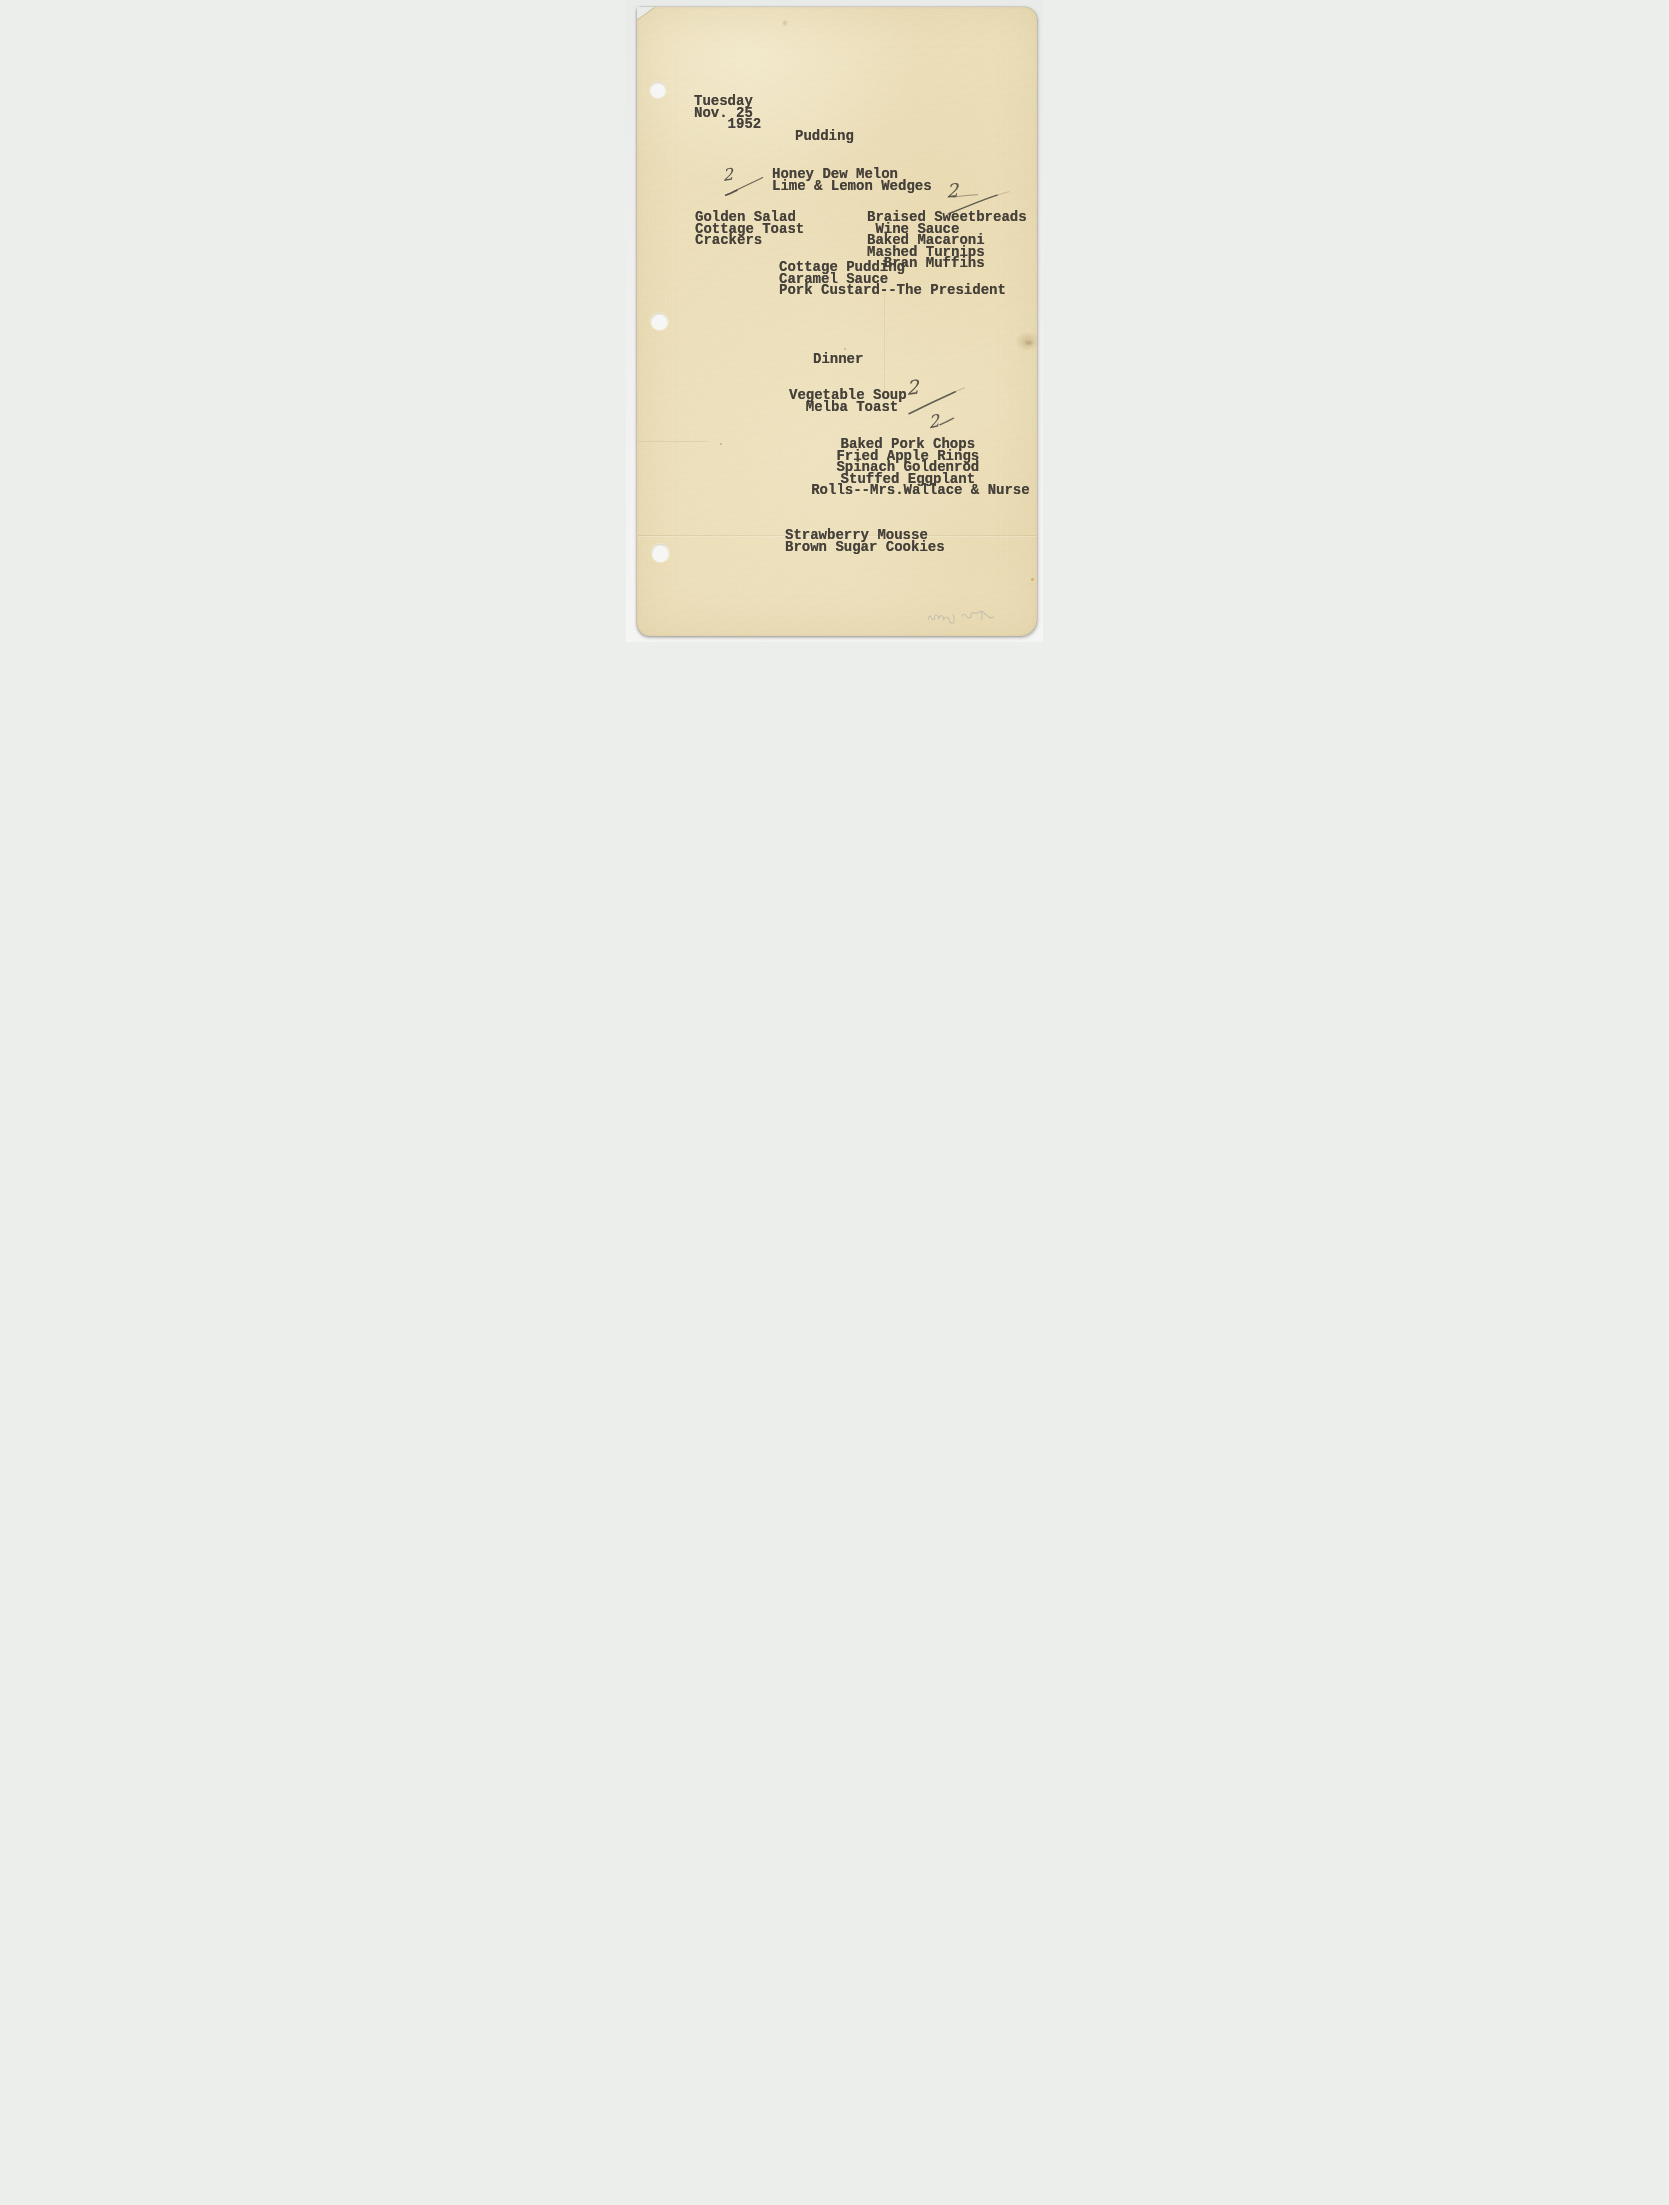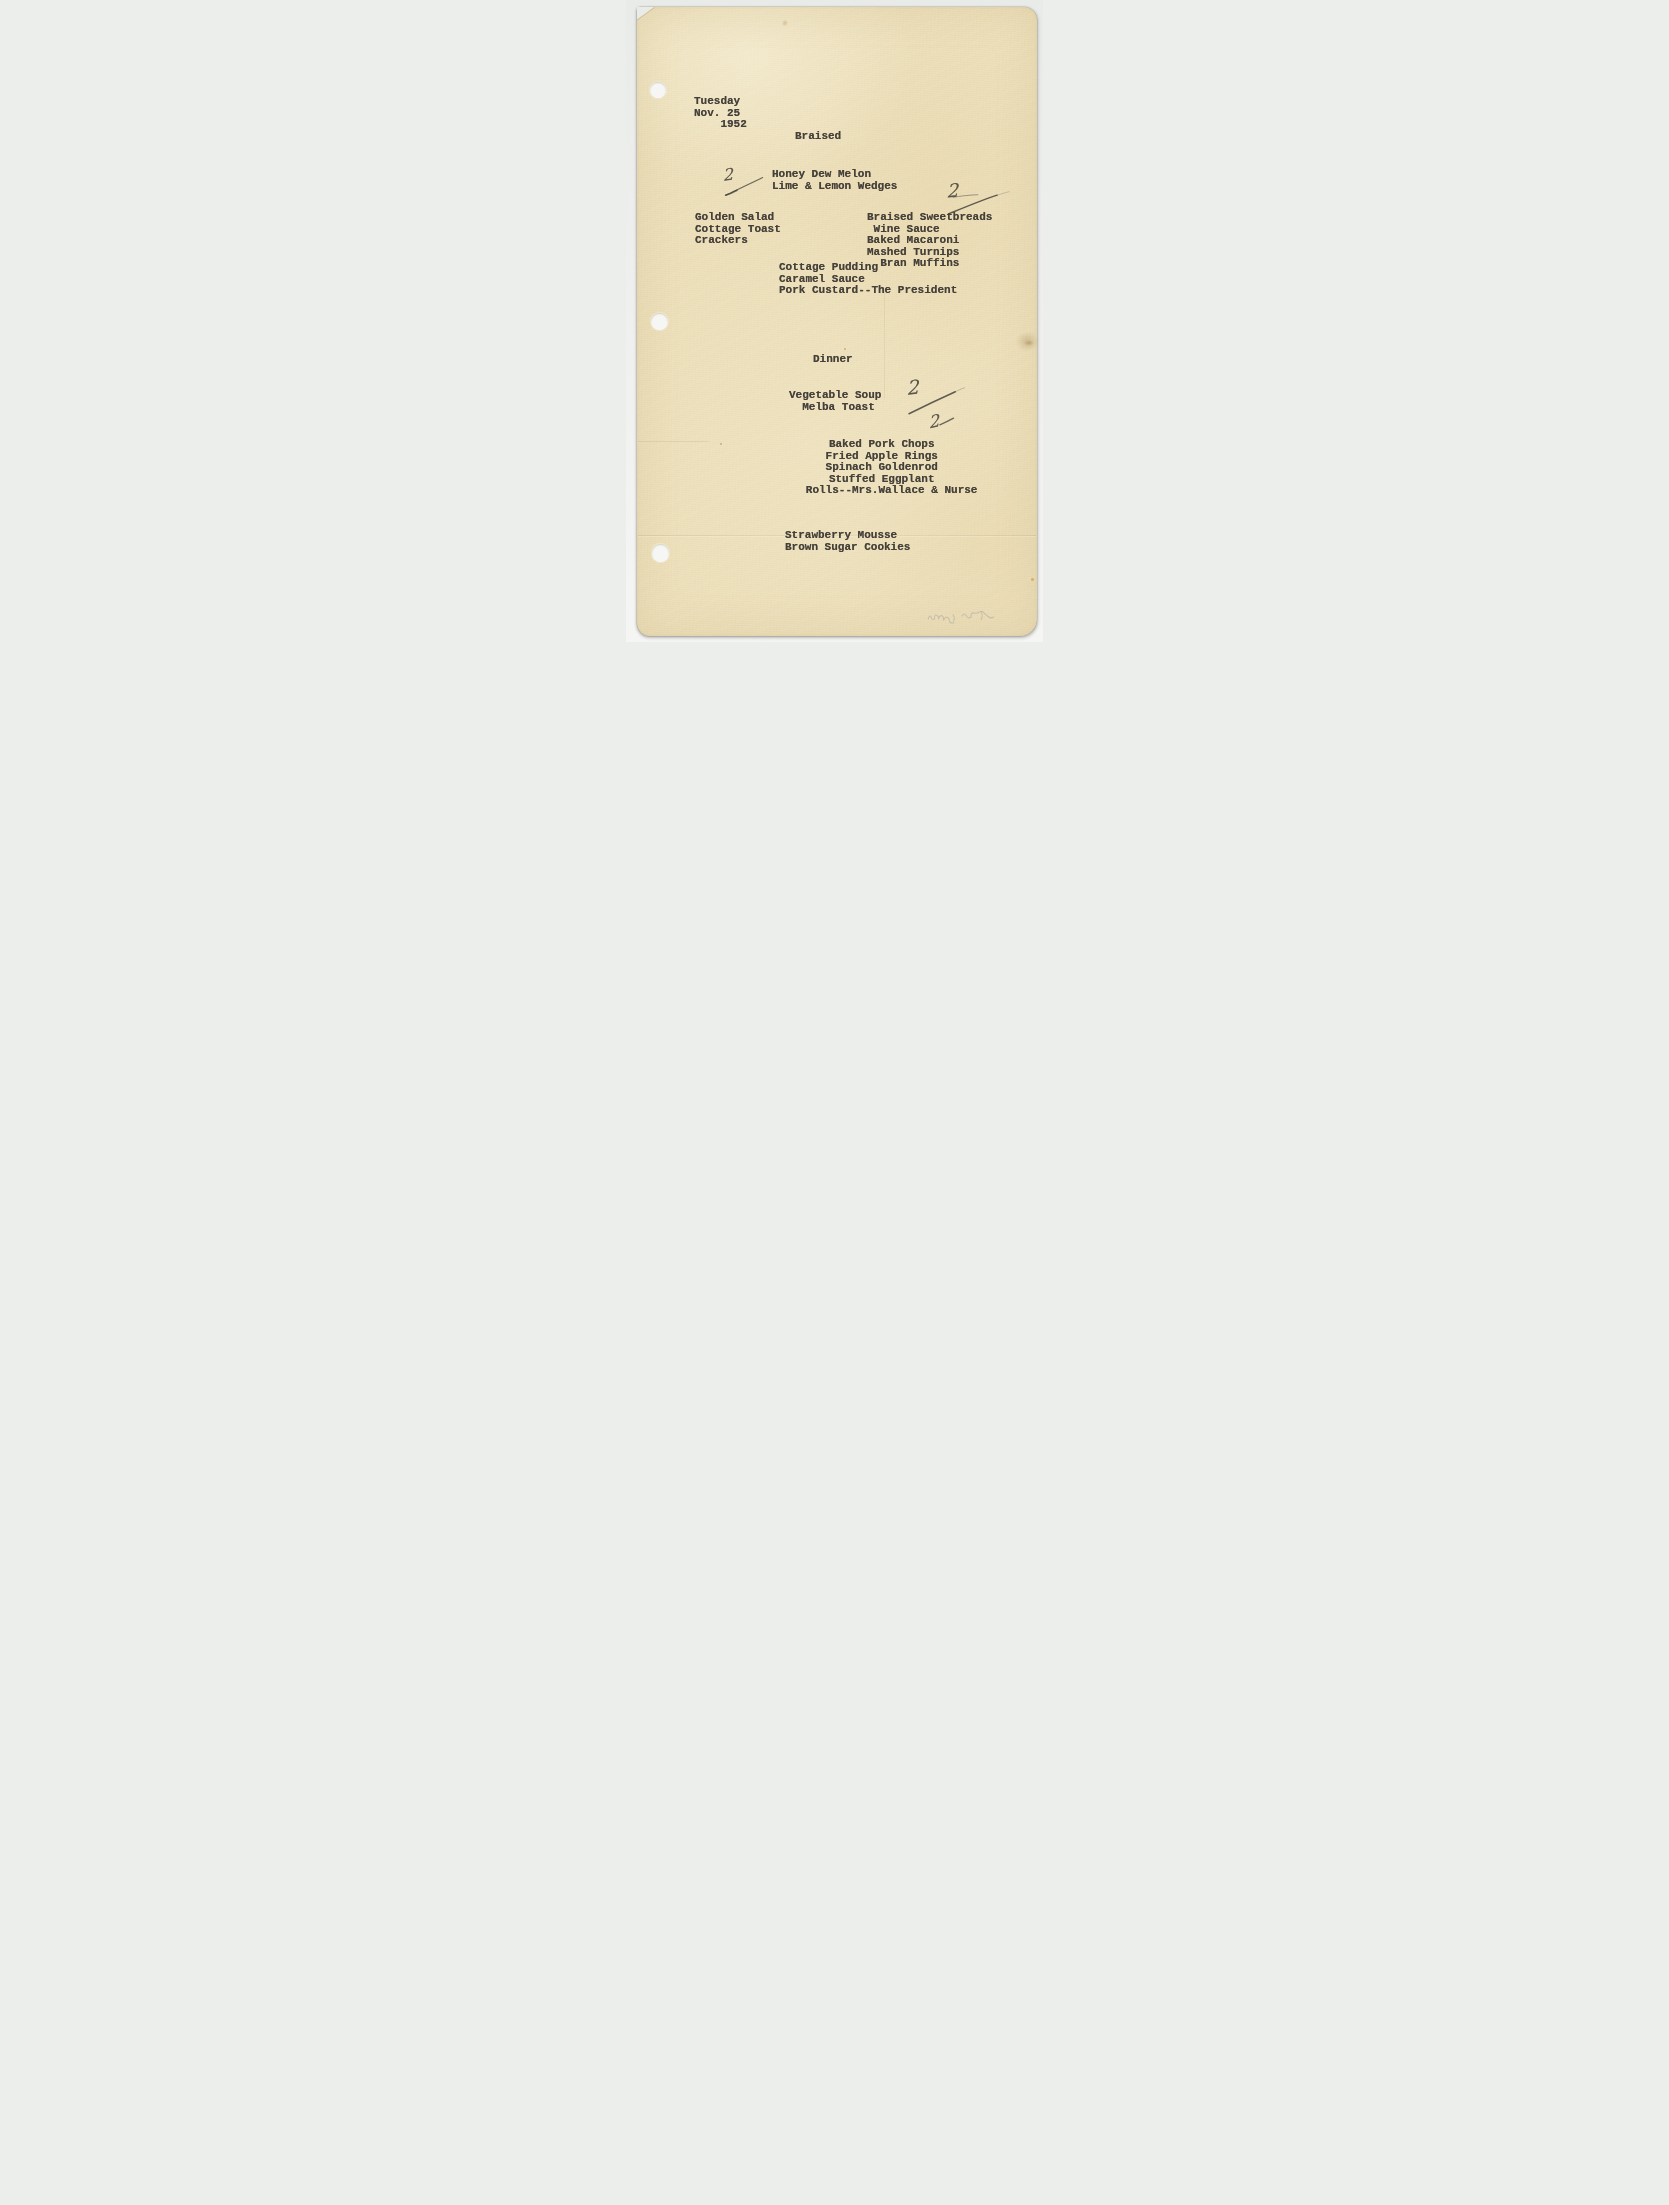--- a/index.html
+++ b/index.html
@@ -50,21 +50,21 @@
       inset 0 0.9px 1.3px rgba(140,128,96,.30),
       inset 0 -0.4px 0.9px rgba(255,255,255,.8),
       0 0 0 1.3px rgba(243,235,207,.55),
       0 0 2.6px rgba(236,226,196,.9);
   }
   
   .typed{
     position:absolute;
     white-space:pre;
     font-family:"Liberation Mono", monospace;
-    font-size:11px;line-height:11.5px;
+    font-size:14px;line-height:11.5px;
     font-weight:bold;
     color:#45413a;
     letter-spacing:0;
     text-shadow:0 0 0.4px rgba(62,58,50,.55), 0.2px 0.2px 0 rgba(62,58,50,.18);
   }
   
   .mark2{
     position:absolute;
     font-family:"DejaVu Serif", serif;
     font-style:italic;
@@ -97,21 +97,21 @@
   <div class="stain" style="left:94px;top:443px;width:2.2px;height:1.8px;background:rgba(150,110,60,.4);"></div>
 
   <div class="crease" style="left:12.3px;top:535px;width:398px;height:0.9px;background:linear-gradient(90deg,rgba(140,118,72,.16),rgba(140,118,72,.08) 55%,rgba(140,118,72,.14));box-shadow:0 0.4px 0.4px rgba(255,250,235,.5);"></div>
   <div class="crease" style="left:12px;top:441px;width:71px;height:0.4px;background:rgba(140,118,72,.12);"></div>
   <div class="crease" style="left:258px;top:289px;width:0.4px;height:110px;background:rgba(140,118,72,.10);"></div>
 
   <div class="typed" style="left:68px;top:96px;">Tuesday
 Nov. 25
     1952</div>
 
-  <div class="typed" style="left:169px;top:131px;">Braised</div>
+  <div class="typed" style="left:169px;top:131px;">Pudding</div>
 
   <div class="typed" style="left:146px;top:169px;">Honey Dew Melon
 Lime &amp; Lemon Wedges</div>
 
   <div class="typed" style="left:69px;top:212px;">Golden Salad
 Cottage Toast
 Crackers</div>
 
   <div class="typed" style="left:241px;top:212px;">Braised Sweetbreads
  Wine Sauce

